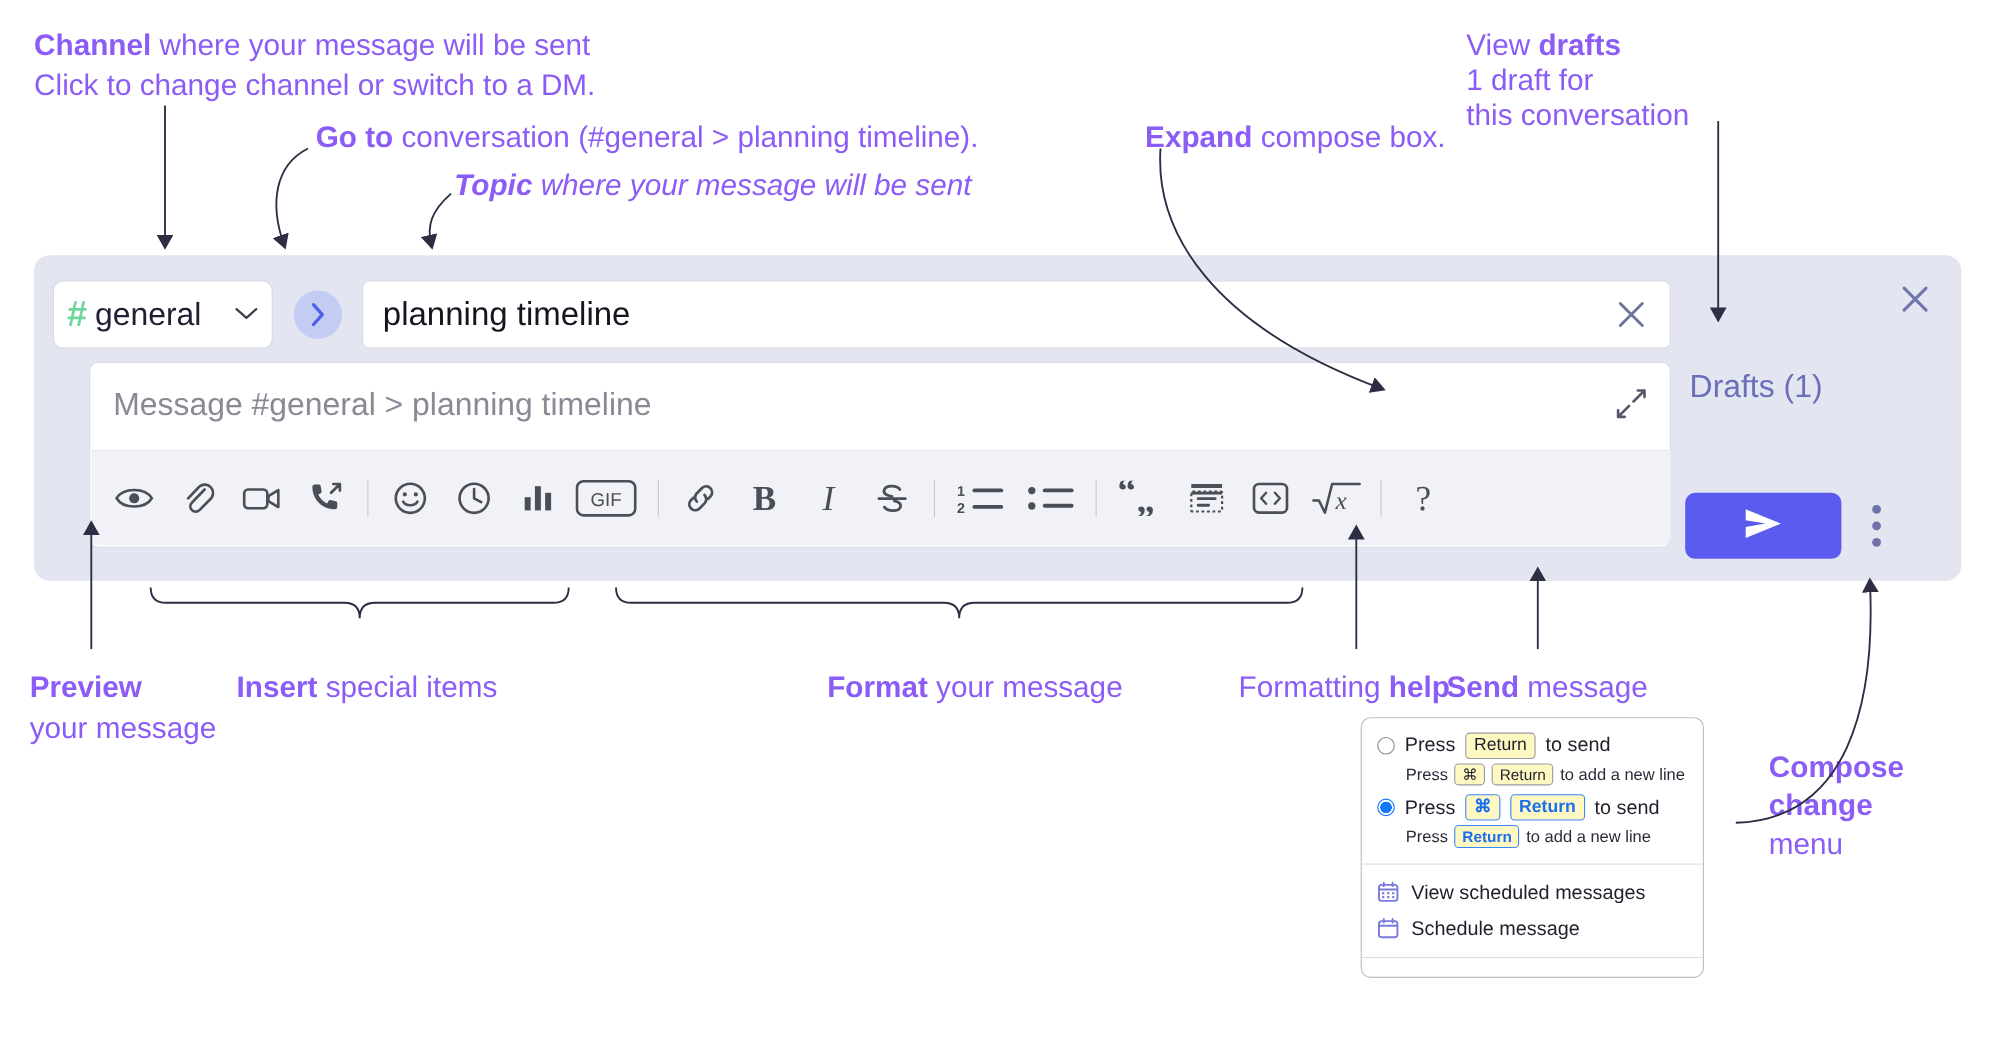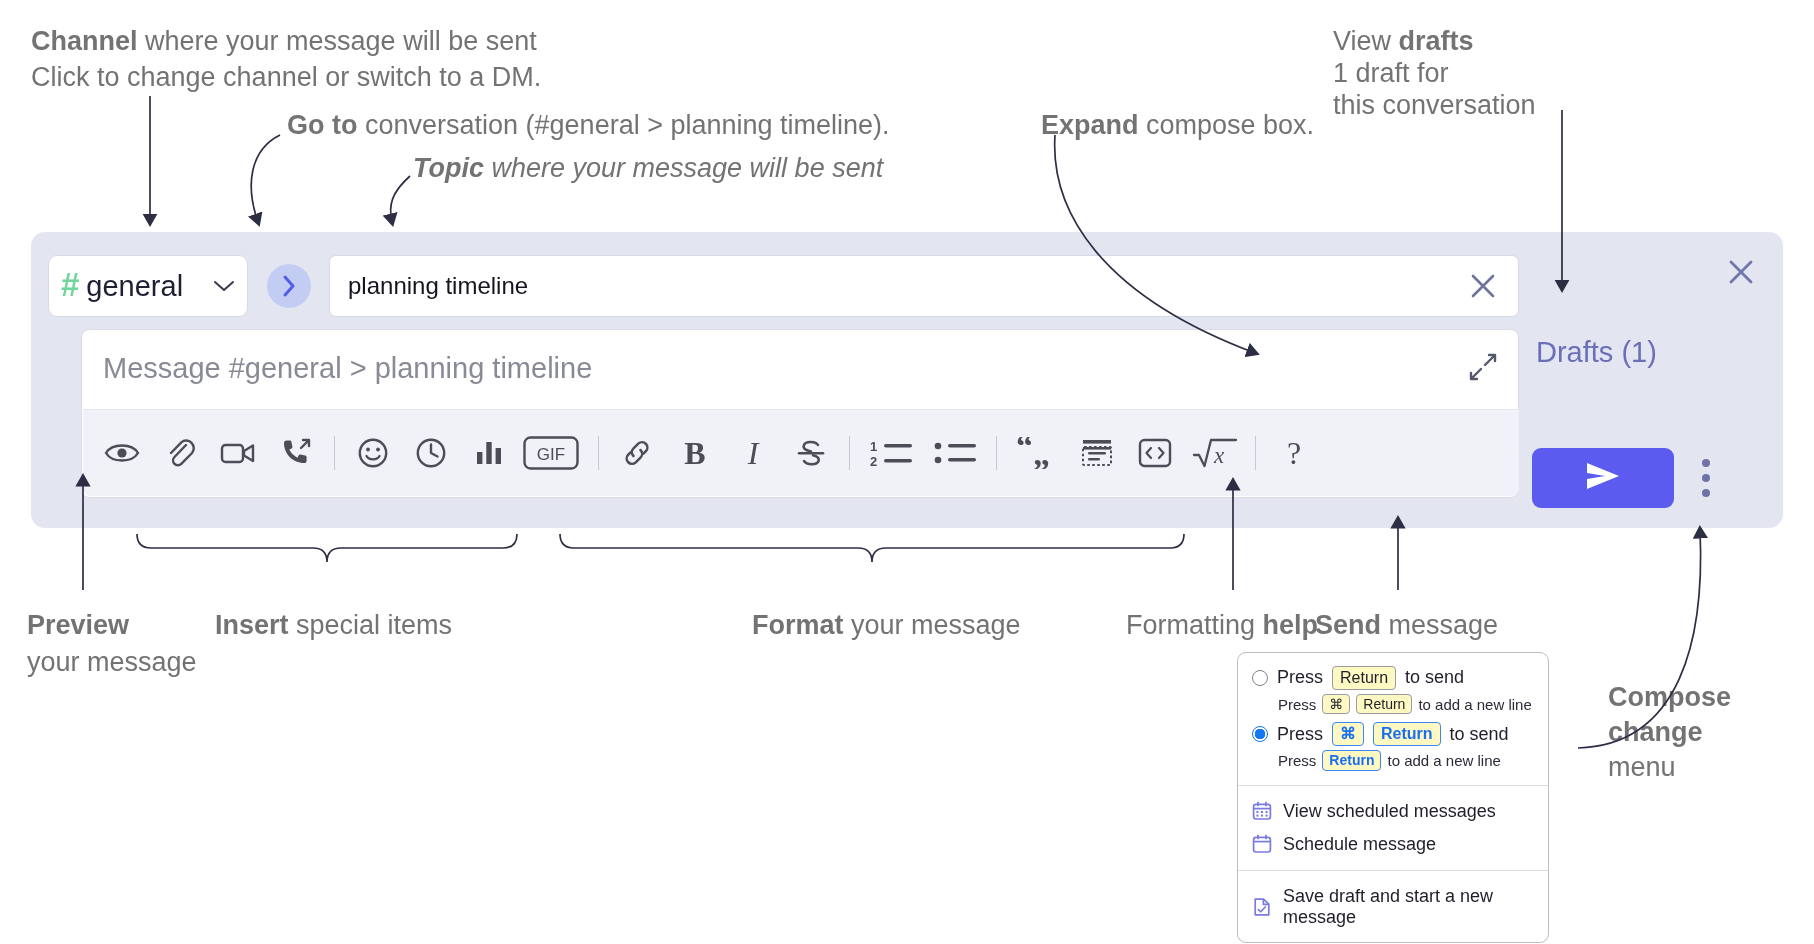--- a/index.html
+++ b/index.html
@@ -7,21 +7,21 @@
     width:1814px;height:944px;position:relative;overflow:hidden;
     font-family:"Liberation Sans", sans-serif;
     color:#2b2b3d;
     -webkit-font-smoothing:antialiased;
   }
 
   
   .anno{
     position:absolute;
     font-family:"Liberation Sans", sans-serif;
-    color:#737373;
+    color:#8b5cf6;
     font-size:27px;
     line-height:1.26;
     white-space:nowrap;
   }
   .anno b{font-weight:700;}
 
   
   #composer-panel{
     position:absolute;left:31px;top:232px;width:1752px;height:296px;
     background:#e3e5f1;border-radius:14px;
@@ -48,21 +48,21 @@
     position:absolute;left:236px;top:32px;width:44px;height:44px;border-radius:50%;
     background:#c3cdf4;display:flex;align-items:center;justify-content:center;cursor:pointer;
   }
   #goto-button svg{display:block;}
 
   #topic-field{
     position:absolute;left:298px;top:23px;width:1190px;height:62px;
     background:#ffffff;border:1px solid #d7d9e6;border-radius:7px;
     display:flex;align-items:center;padding:0 18px;box-sizing:border-box;
   }
-  #topic-field .tval{font-size:24px;color:#15151f;}
+  #topic-field .tval{font-size:30px;color:#15151f;}
   #topic-clear{margin-left:auto;cursor:pointer;line-height:0;}
 
   
   #message-box{
     position:absolute;left:50px;top:97px;width:1438px;height:169px;
     background:#ffffff;border:1px solid #d9dbe7;border-radius:8px;box-sizing:border-box;
   }
   #message-placeholder{
     position:absolute;left:21px;top:22px;font-size:29px;color:#888a95;white-space:nowrap;
   }
@@ -459,30 +459,20 @@
           <rect x="1.6" y="3.4" width="16.8" height="14.6" rx="2.4" fill="none" stroke="#7a7ae0" stroke-width="1.7"></rect>
           <path d="M1.6 7.6 L18.4 7.6" stroke="#7a7ae0" stroke-width="1.7"></path>
           <path d="M6 1.4 L6 4.6 M14 1.4 L14 4.6" stroke="#7a7ae0" stroke-width="1.7" stroke-linecap="round"></path>
         </svg>
     </span>
     <span>Schedule message</span>
   </div>
 
   <div class="menu-div"></div>
 
-  <div class="menu-item">
-    <span>
-      <svg width="20" height="20" viewBox="0 0 20 20">
-          <path d="M3.2 2.2 h8.4 L16.8 7.2 V17.8 H3.2 Z" fill="none" stroke="#7a7ae0" stroke-width="1.7" stroke-linejoin="round"></path>
-          <path d="M11.4 2.2 V7.4 H16.6" fill="none" stroke="#7a7ae0" stroke-width="1.7" stroke-linejoin="round"></path>
-          <path d="M6.4 12.6 L8.8 14.8 L13.2 10" fill="none" stroke="#7a7ae0" stroke-width="1.7" stroke-linecap="round" stroke-linejoin="round"></path>
-        </svg>
-    </span>
-    <span>Save draft and start a new message</span>
-  </div>
 </div>
 
 <svg id="overlay" viewBox="0 0 1814 944">
   <defs>
     <marker id="ah" markerWidth="9" markerHeight="9" refX="5" refY="4.5" orient="auto">
       <path d="M0 0 L8 4.5 L0 9 z" fill="#2d2d44"></path>
     </marker>
   </defs>
   <g fill="none" stroke="#2d2d44" stroke-width="1.7">
 

